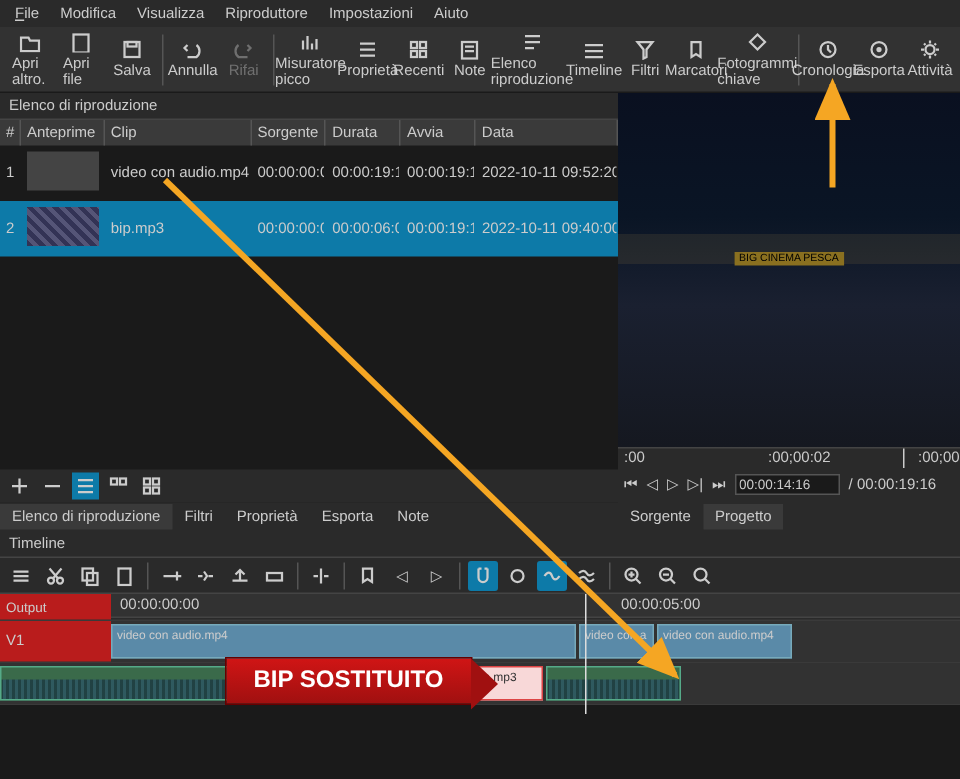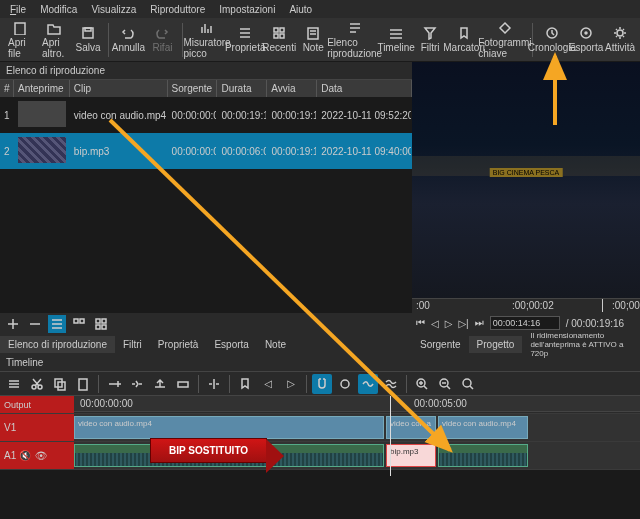--- a/index.html
+++ b/index.html
@@ -48,21 +48,21 @@
 .tlruler{height:16px;background:#2a2a2a;position:relative;font-size:8px;margin-left:74px;border-bottom:1px solid #444}
 .tlruler span{position:absolute;top:2px}
 .track{height:28px;display:flex;border-bottom:1px solid #3a3a3a}
 .trackhdr{width:74px;background:#b91c1c;display:flex;align-items:center;padding:0 4px;gap:3px;font-size:9px}
 .trackbody{flex:1;position:relative;background:#323232}
 .clip{position:absolute;top:2px;bottom:2px;font-size:8px;padding:2px 3px;overflow:hidden;white-space:nowrap}
 .clip.vid{background:#5a8aa8;border:1px solid #7ab}
 .clip.aud{background:#3a6a4a;border:1px solid #5a8}
 .clip.bip{background:#f8d8d8;border:1px solid #d44;color:#333}
 .wave{position:absolute;bottom:0;left:0;right:0;height:60%;background:repeating-linear-gradient(90deg,#163040 0 1px,#2a5268 1px 3px,#163040 3px 4px);opacity:.7}
-.callout{position:absolute;left:150px;top:438px;background:linear-gradient(#d01515,#a01010);border:1px solid #600;color:#fff;font-size:10px;font-weight:bold;padding:6px 18px;z-index:10}
+.callout{position:absolute;left:150px;top:438px;background:linear-gradient(#d01515,#a01010);border:1px solid #600;color:#fff;font-size:16px;font-weight:bold;padding:6px 18px;z-index:10}
 .callout::after{content:"";position:absolute;left:100%;top:0;border:17px solid transparent;border-left:18px solid #a01010;border-right:0}
 .arrow{position:absolute;z-index:9;pointer-events:none}
 .arrow1{left:100px;top:110px;width:380px;height:350px}
 .arrow2{left:540px;top:50px;width:30px;height:80px}
 svg.ic{width:14px;height:14px;stroke:#ccc;fill:none;stroke-width:1.5}
 </style>
 </head>
 <body>
 
 <div class="menubar">
@@ -70,29 +70,29 @@
   <span>Modifica</span>
   <span>Visualizza</span>
   <span>Riproduttore</span>
   <span>Impostazioni</span>
   <span>Aiuto</span>
 </div>
 
 <div class="toolbar">
   <div class="tb">
       <svg class="ic">
+        <path d="M1 4h5l1 2h6v7H1z"></path>
+      </svg>
+      <span>Apri altro.</span>
+    </div>
+  <div class="tb">
+      <svg class="ic">
         <rect x="2" y="2" width="10" height="12"></rect>
       </svg>
       <span>Apri file</span>
-    </div>
-  <div class="tb">
-      <svg class="ic">
-        <path d="M1 4h5l1 2h6v7H1z"></path>
-      </svg>
-      <span>Apri altro.</span>
     </div>
   <div class="tb">
       <svg class="ic">
         <rect x="2" y="2" width="10" height="10"></rect>
         <rect x="4" y="2" width="6" height="3"></rect>
       </svg>
       <span>Salva</span>
     </div>
   <div class="sep"></div>
   <div class="tb">
@@ -278,21 +278,20 @@
       <span class="btn">◁</span>
       <span class="btn">▷</span>
       <span class="btn">▷|</span>
       <span class="btn">⏭</span>
       <input value="00:00:14:16" style="">
       <span>/ <span>00:00:19:16</span></span>
     </div>
     <div class="tabbar">
       <span>Sorgente</span>
       <span class="on">Progetto</span>
-      <span style="margin-left:auto;font-size:8px;padding-right:6px">Il ridimensionamento dell'anteprima è ATTIVO a 720p</span>
     </div>
   </div>
 </div>
 
 <div class="panelhdr">Timeline</div>
 <div class="timeline">
   <div class="tltools">
     <div class="tt">
         <svg class="ic">
           <path d="M2 4h10M2 7h10M2 10h10"></path>
@@ -404,25 +403,20 @@
     <div class="trackhdr">
       <span>V1</span>
     </div>
     <div class="trackbody">
       <div class="clip vid" style="left:0;width:310px">video con audio.mp4</div>
       <div class="clip vid" style="left:312px;width:50px">video con a</div>
       <div class="clip vid" style="left:364px;width:90px">video con audio.mp4</div>
     </div>
   </div>
   <div class="track">
-    <div class="trackhdr">
-      <span>A1</span>
-      <span>🔇</span>
-      <span>👁</span>
-    </div>
     <div class="trackbody">
       <div class="clip aud" style="left:0;width:310px">
           <div class="wave"></div>
         </div>
       <div class="clip bip" style="left:312px;width:50px">bip.mp3</div>
       <div class="clip aud" style="left:364px;width:90px">
           <div class="wave"></div>
         </div>
     </div>
   </div>

